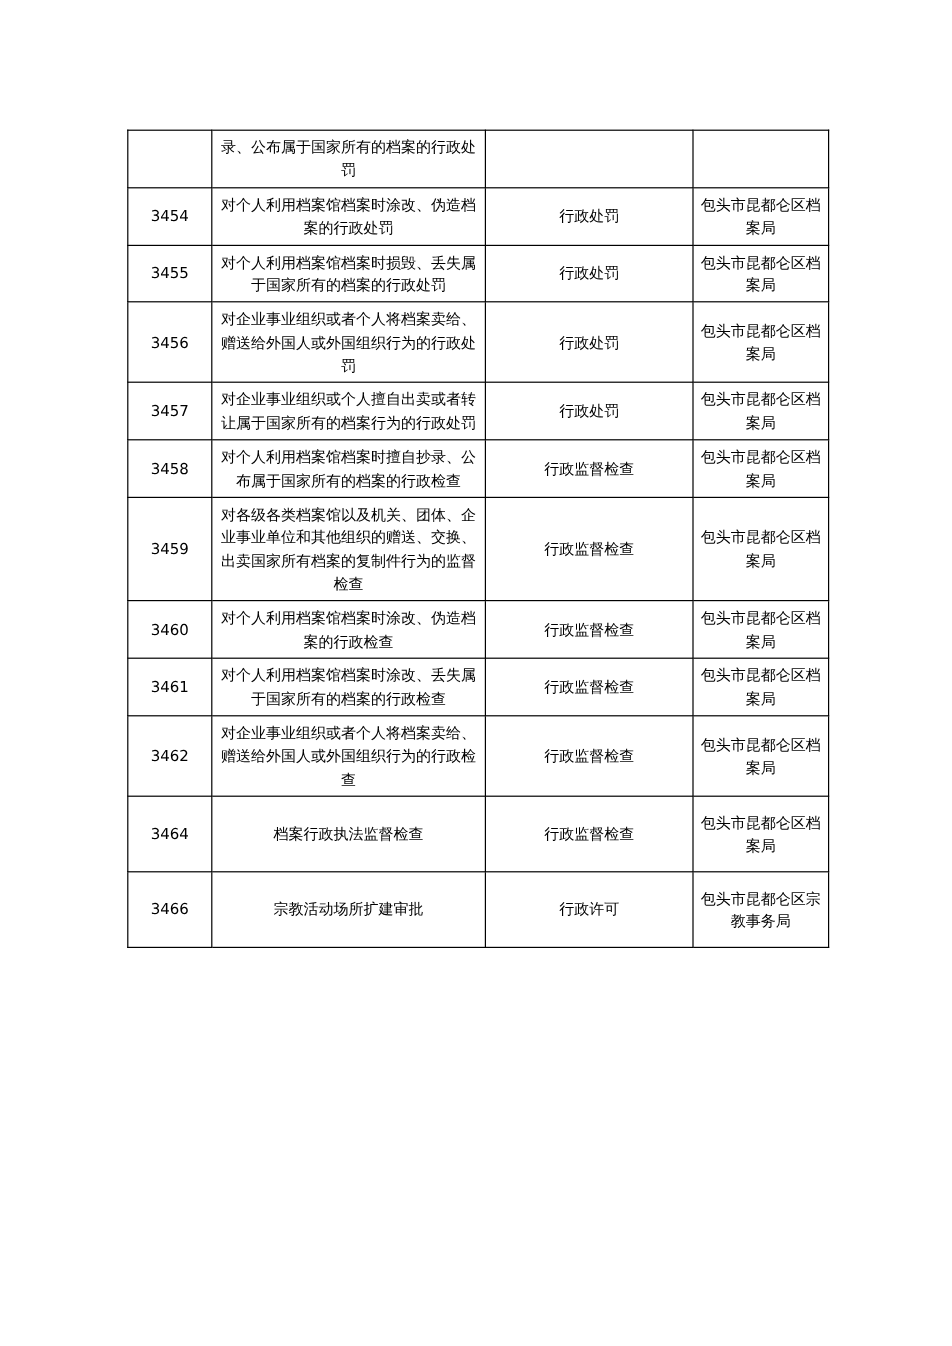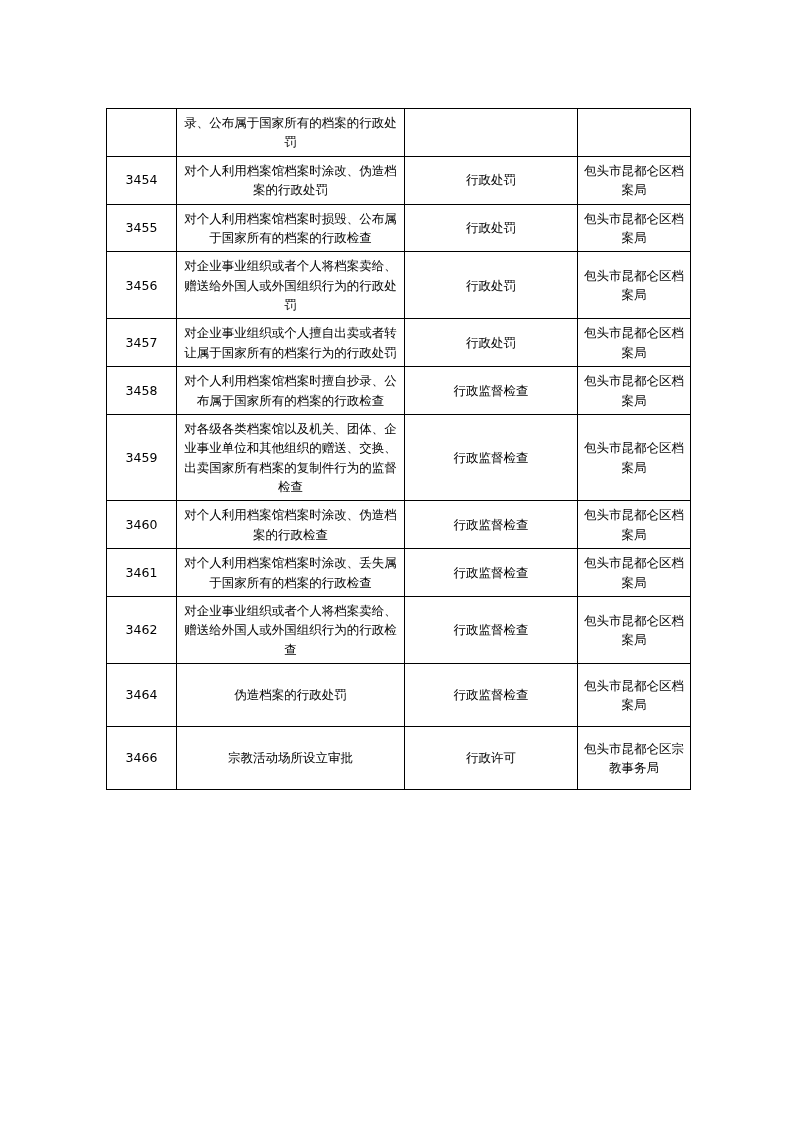--- a/index.html
+++ b/index.html
@@ -63,21 +63,21 @@
           <td></td>
         </tr>
         <tr>
           <td>3454</td>
           <td class="cell-name">对个人利用档案馆档案时涂改、伪造档案的行政处罚</td>
           <td>行政处罚</td>
           <td>包头市昆都仑区档案局</td>
         </tr>
         <tr>
           <td>3455</td>
-          <td class="cell-name">对个人利用档案馆档案时损毁、公布属于国家所有的档案的行政检查</td>
+          <td class="cell-name">对个人利用档案馆档案时损毁、丢失属于国家所有的档案的行政处罚</td>
           <td>行政处罚</td>
           <td>包头市昆都仑区档案局</td>
         </tr>
         <tr>
           <td>3456</td>
           <td class="cell-name">对企业事业组织或者个人将档案卖给、赠送给外国人或外国组织行为的行政处罚</td>
           <td>行政处罚</td>
           <td>包头市昆都仑区档案局</td>
         </tr>
         <tr>
@@ -111,26 +111,26 @@
           <td>包头市昆都仑区档案局</td>
         </tr>
         <tr>
           <td>3462</td>
           <td class="cell-name">对企业事业组织或者个人将档案卖给、赠送给外国人或外国组织行为的行政检查</td>
           <td>行政监督检查</td>
           <td>包头市昆都仑区档案局</td>
         </tr>
         <tr class="tall-row">
           <td>3464</td>
-          <td class="cell-name">伪造档案的行政处罚</td>
+          <td class="cell-name">档案行政执法监督检查</td>
           <td>行政监督检查</td>
           <td>包头市昆都仑区档案局</td>
         </tr>
         <tr class="tall-row">
           <td>3466</td>
-          <td class="cell-name">宗教活动场所设立审批</td>
+          <td class="cell-name">宗教活动场所扩建审批</td>
           <td>行政许可</td>
           <td>包头市昆都仑区宗教事务局</td>
         </tr>
       </tbody>
     </table>
   </div>
 </div>
 
 </body></html>

